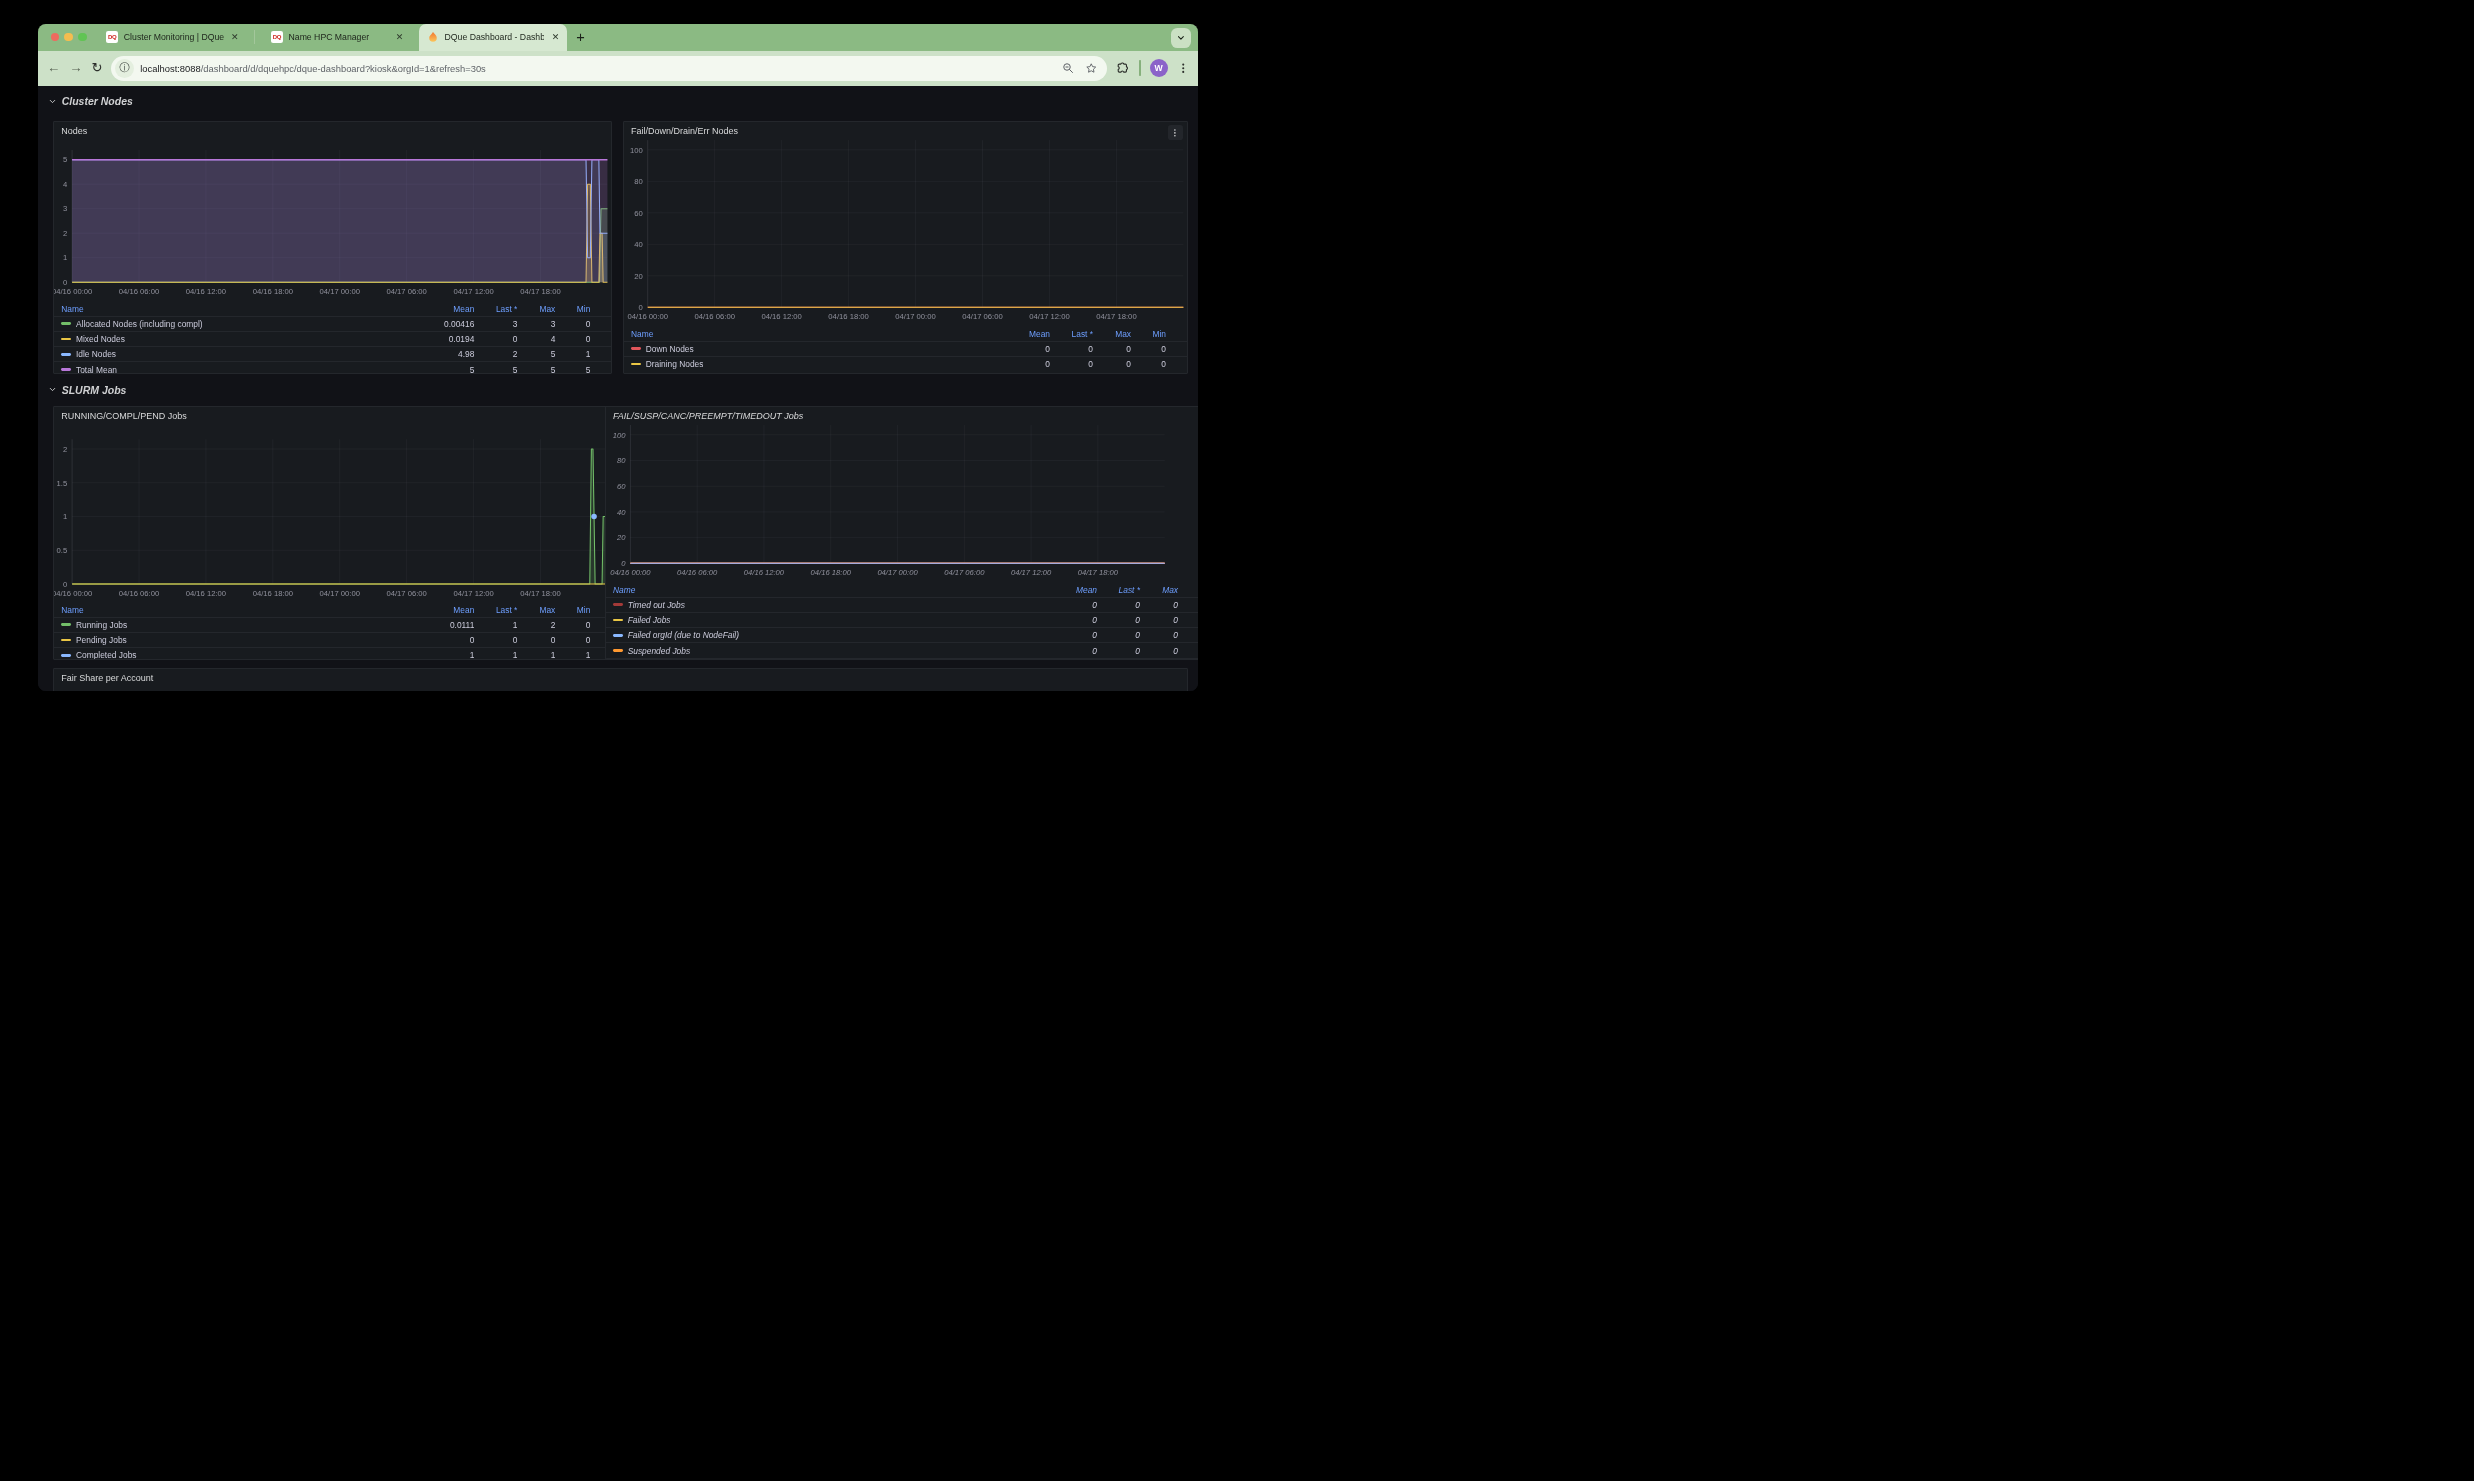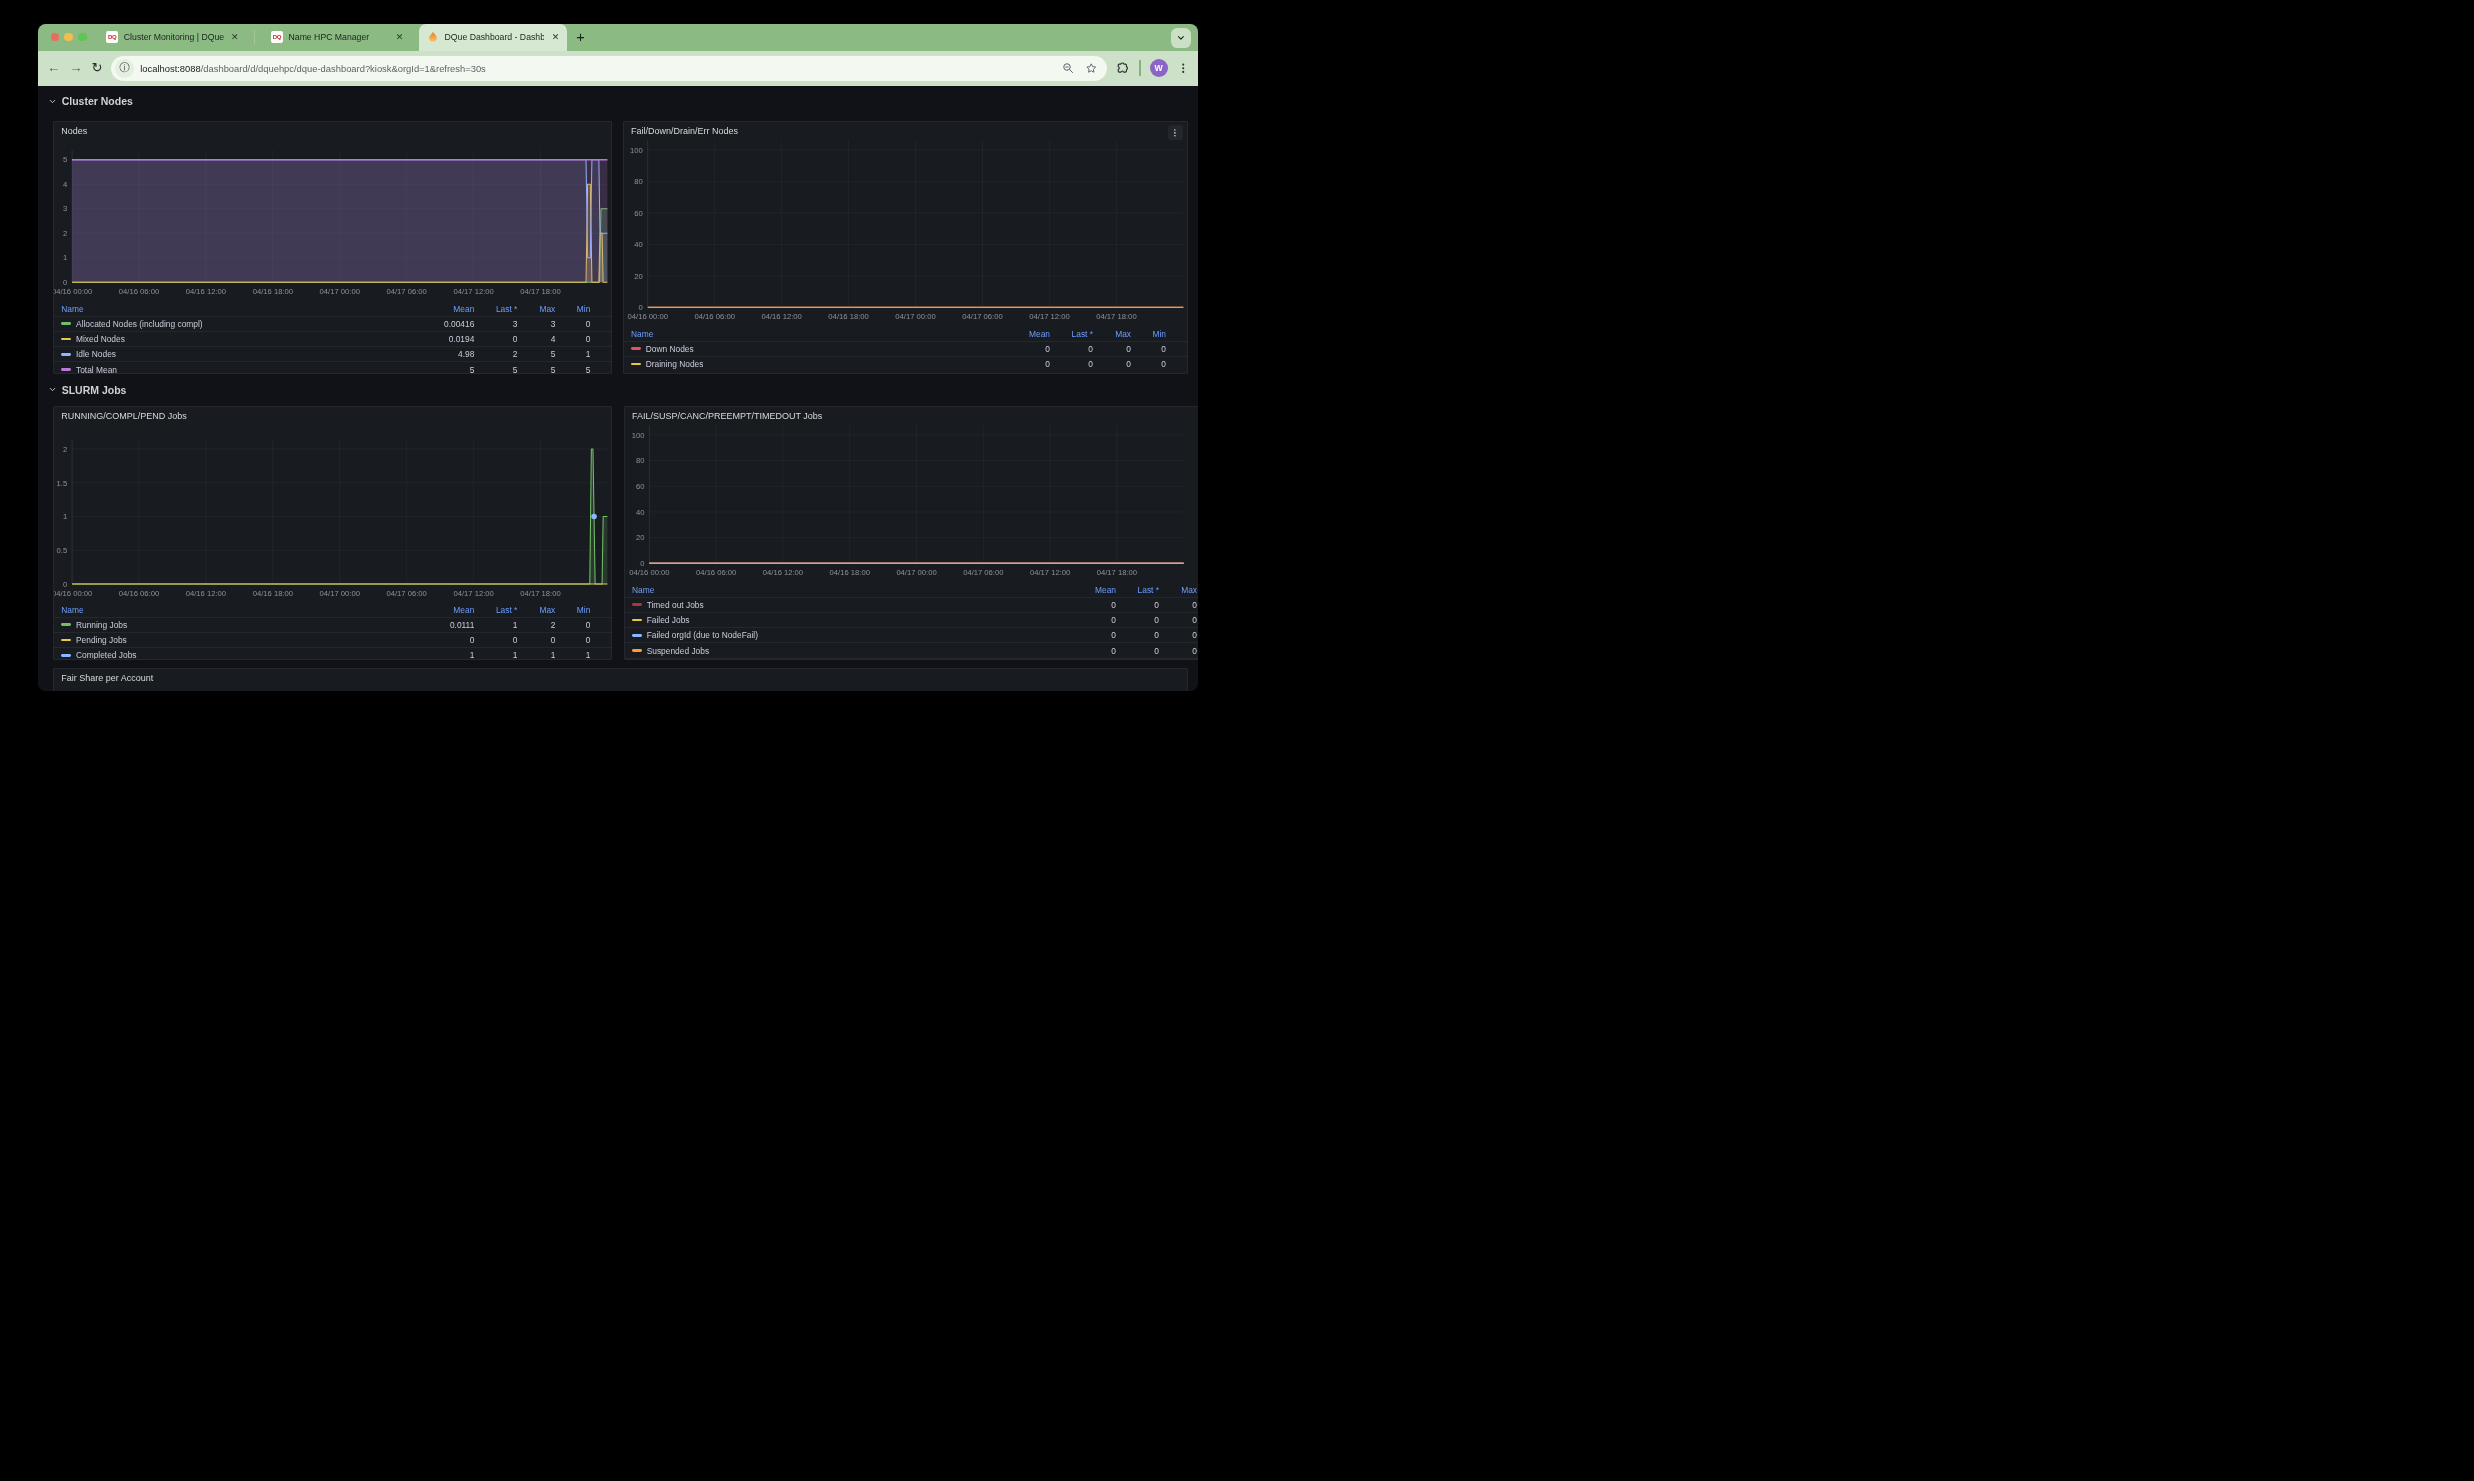--- a/index.html
+++ b/index.html
@@ -23,21 +23,21 @@
   .navbtn{font-size:13.2px;color:#566052;background:none;border:none;line-height:1;cursor:pointer;padding:0;}
   .urlbar{flex:1;height:25px;border-radius:12.5px;background:#f3f8f0;display:flex;align-items:center;padding:0 9.8px 0 3.5px;gap:6.3px;min-width:0;}
   .infocircle{width:19px;height:19px;border-radius:50%;display:flex;align-items:center;justify-content:center;background:#e4efdf;color:#444b46;font-size:10.5px;flex:none;}
   .urltext{font-size:9.4px;color:#5f6368;white-space:nowrap;overflow:hidden;flex:1;}
   .urltext .host{color:#202124;}
   .pillicons{display:flex;gap:11px;align-items:center;color:#5f6368;flex:none;}
   .tooldiv{width:1.4px;height:15.3px;background:#86b07c;border-radius:0.7px;flex:none;}
   .avatar{width:18px;height:18px;border-radius:50%;background:#8b63c9;color:#fff;font-size:8.7px;font-weight:bold;display:flex;align-items:center;justify-content:center;flex:none;}
   
   .dash{position:relative;height:606px;background:#111217;overflow:hidden;}
-  .sechead{position:absolute;display:flex;align-items:center;gap:4.9px;color:#d0d1d3;font-size:10.5px;font-weight:600;left:9.8px;cursor:pointer;z-index:2;}
+  .sechead{position:absolute;display:flex;align-items:center;gap:4.9px;color:#d0d1d3;font-size:10.5px;font-weight:600;left:9.8px;cursor:pointer;z-index:2;font-style:italic;}
   .panel{position:absolute;background:#181b1f;border:0.7px solid rgba(204,204,220,.07);border-radius:1.4px;box-sizing:border-box;overflow:hidden;}
   .ptitle{position:absolute;top:4.9px;left:7px;font-size:9px;color:#d8d9da;font-weight:500;z-index:2;cursor:pointer;white-space:nowrap;}
   .kebab{position:absolute;top:3.5px;right:4.2px;width:15.3px;height:15.3px;border-radius:2.8px;background:#23262b;display:flex;align-items:center;justify-content:center;z-index:3;cursor:pointer;}
   .plot{position:absolute;left:0;top:0;}
   .legend{position:absolute;left:0;right:0;bottom:0;overflow:hidden;}
   .lrow{display:grid;grid-template-columns:1fr 49px 43px 38px 35px;align-items:center;height:14.3px;padding:0 21px 0 7px;font-size:8.4px;color:#ccccdc;}
   .lrow.head{color:#6e9fff;height:14px;}
   .lrow+.lrow{border-top:0.7px solid rgba(204,204,220,.07);}
   .lrow .num{text-align:right;}
   .lrow .namecell{display:flex;align-items:center;gap:4.9px;min-width:0;}
@@ -362,21 +362,21 @@
               <span class="swatch" style="background: rgb(138, 184, 255);"></span>
               <span class="lbl">Completed Jobs</span>
             </span>
             <span class="num">1</span>
             <span class="num">1</span>
             <span class="num">1</span>
             <span class="num">1</span>
           </div>
         </div>
       </div>
-      <div class="panel" style="left: 586px; top: 320px; width: 630px; height: 254px;">
+      <div class="panel" style="left: 567px; top: 320px; width: 630px; height: 254px; font-style: italic;">
         <div class="ptitle">FAIL/SUSP/CANC/PREEMPT/TIMEDOUT Jobs</div>
         <svg width="565" height="173" class="plot" viewBox="0 0 811 249">
           <line x1="34" y1="26" x2="34" y2="225" stroke="rgba(204,204,220,0.08)"></line>
           <line x1="130.125" y1="26" x2="130.125" y2="225" stroke="rgba(204,204,220,0.08)"></line>
           <line x1="226.25" y1="26" x2="226.25" y2="225" stroke="rgba(204,204,220,0.08)"></line>
           <line x1="322.375" y1="26" x2="322.375" y2="225" stroke="rgba(204,204,220,0.08)"></line>
           <line x1="418.5" y1="26" x2="418.5" y2="225" stroke="rgba(204,204,220,0.08)"></line>
           <line x1="514.625" y1="26" x2="514.625" y2="225" stroke="rgba(204,204,220,0.08)"></line>
           <line x1="610.75" y1="26" x2="610.75" y2="225" stroke="rgba(204,204,220,0.08)"></line>
           <line x1="706.875" y1="26" x2="706.875" y2="225" stroke="rgba(204,204,220,0.08)"></line>

